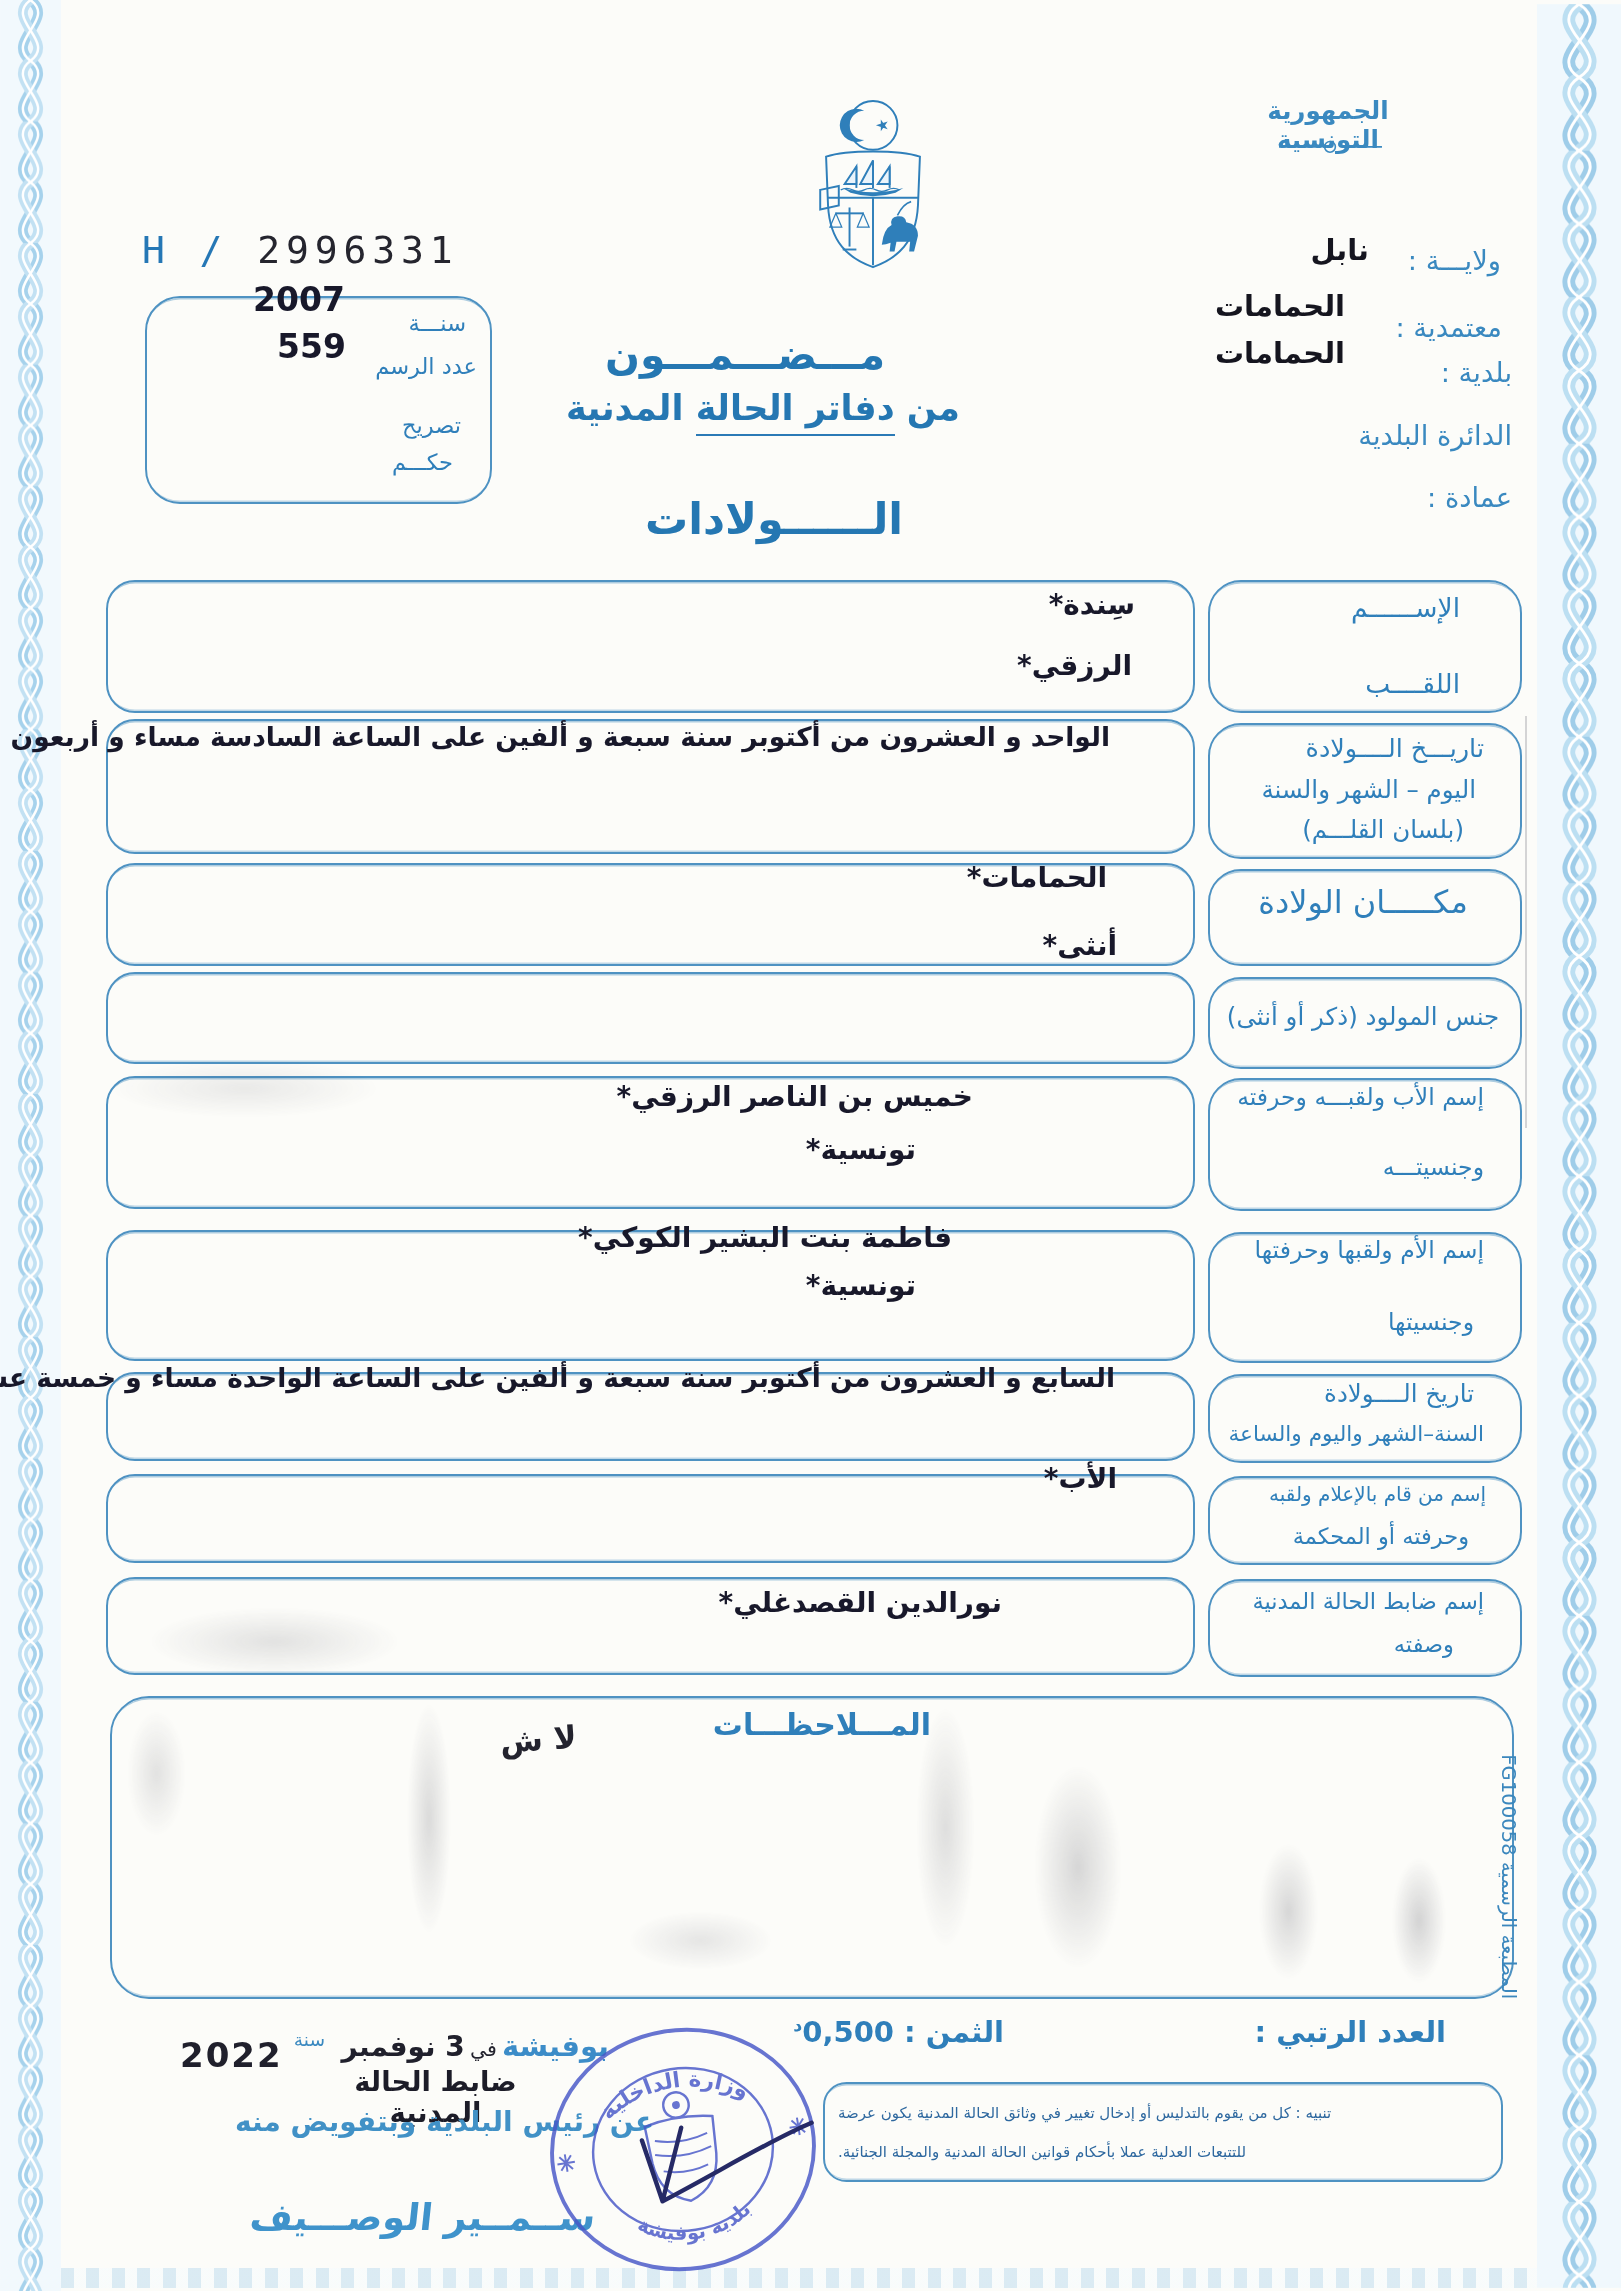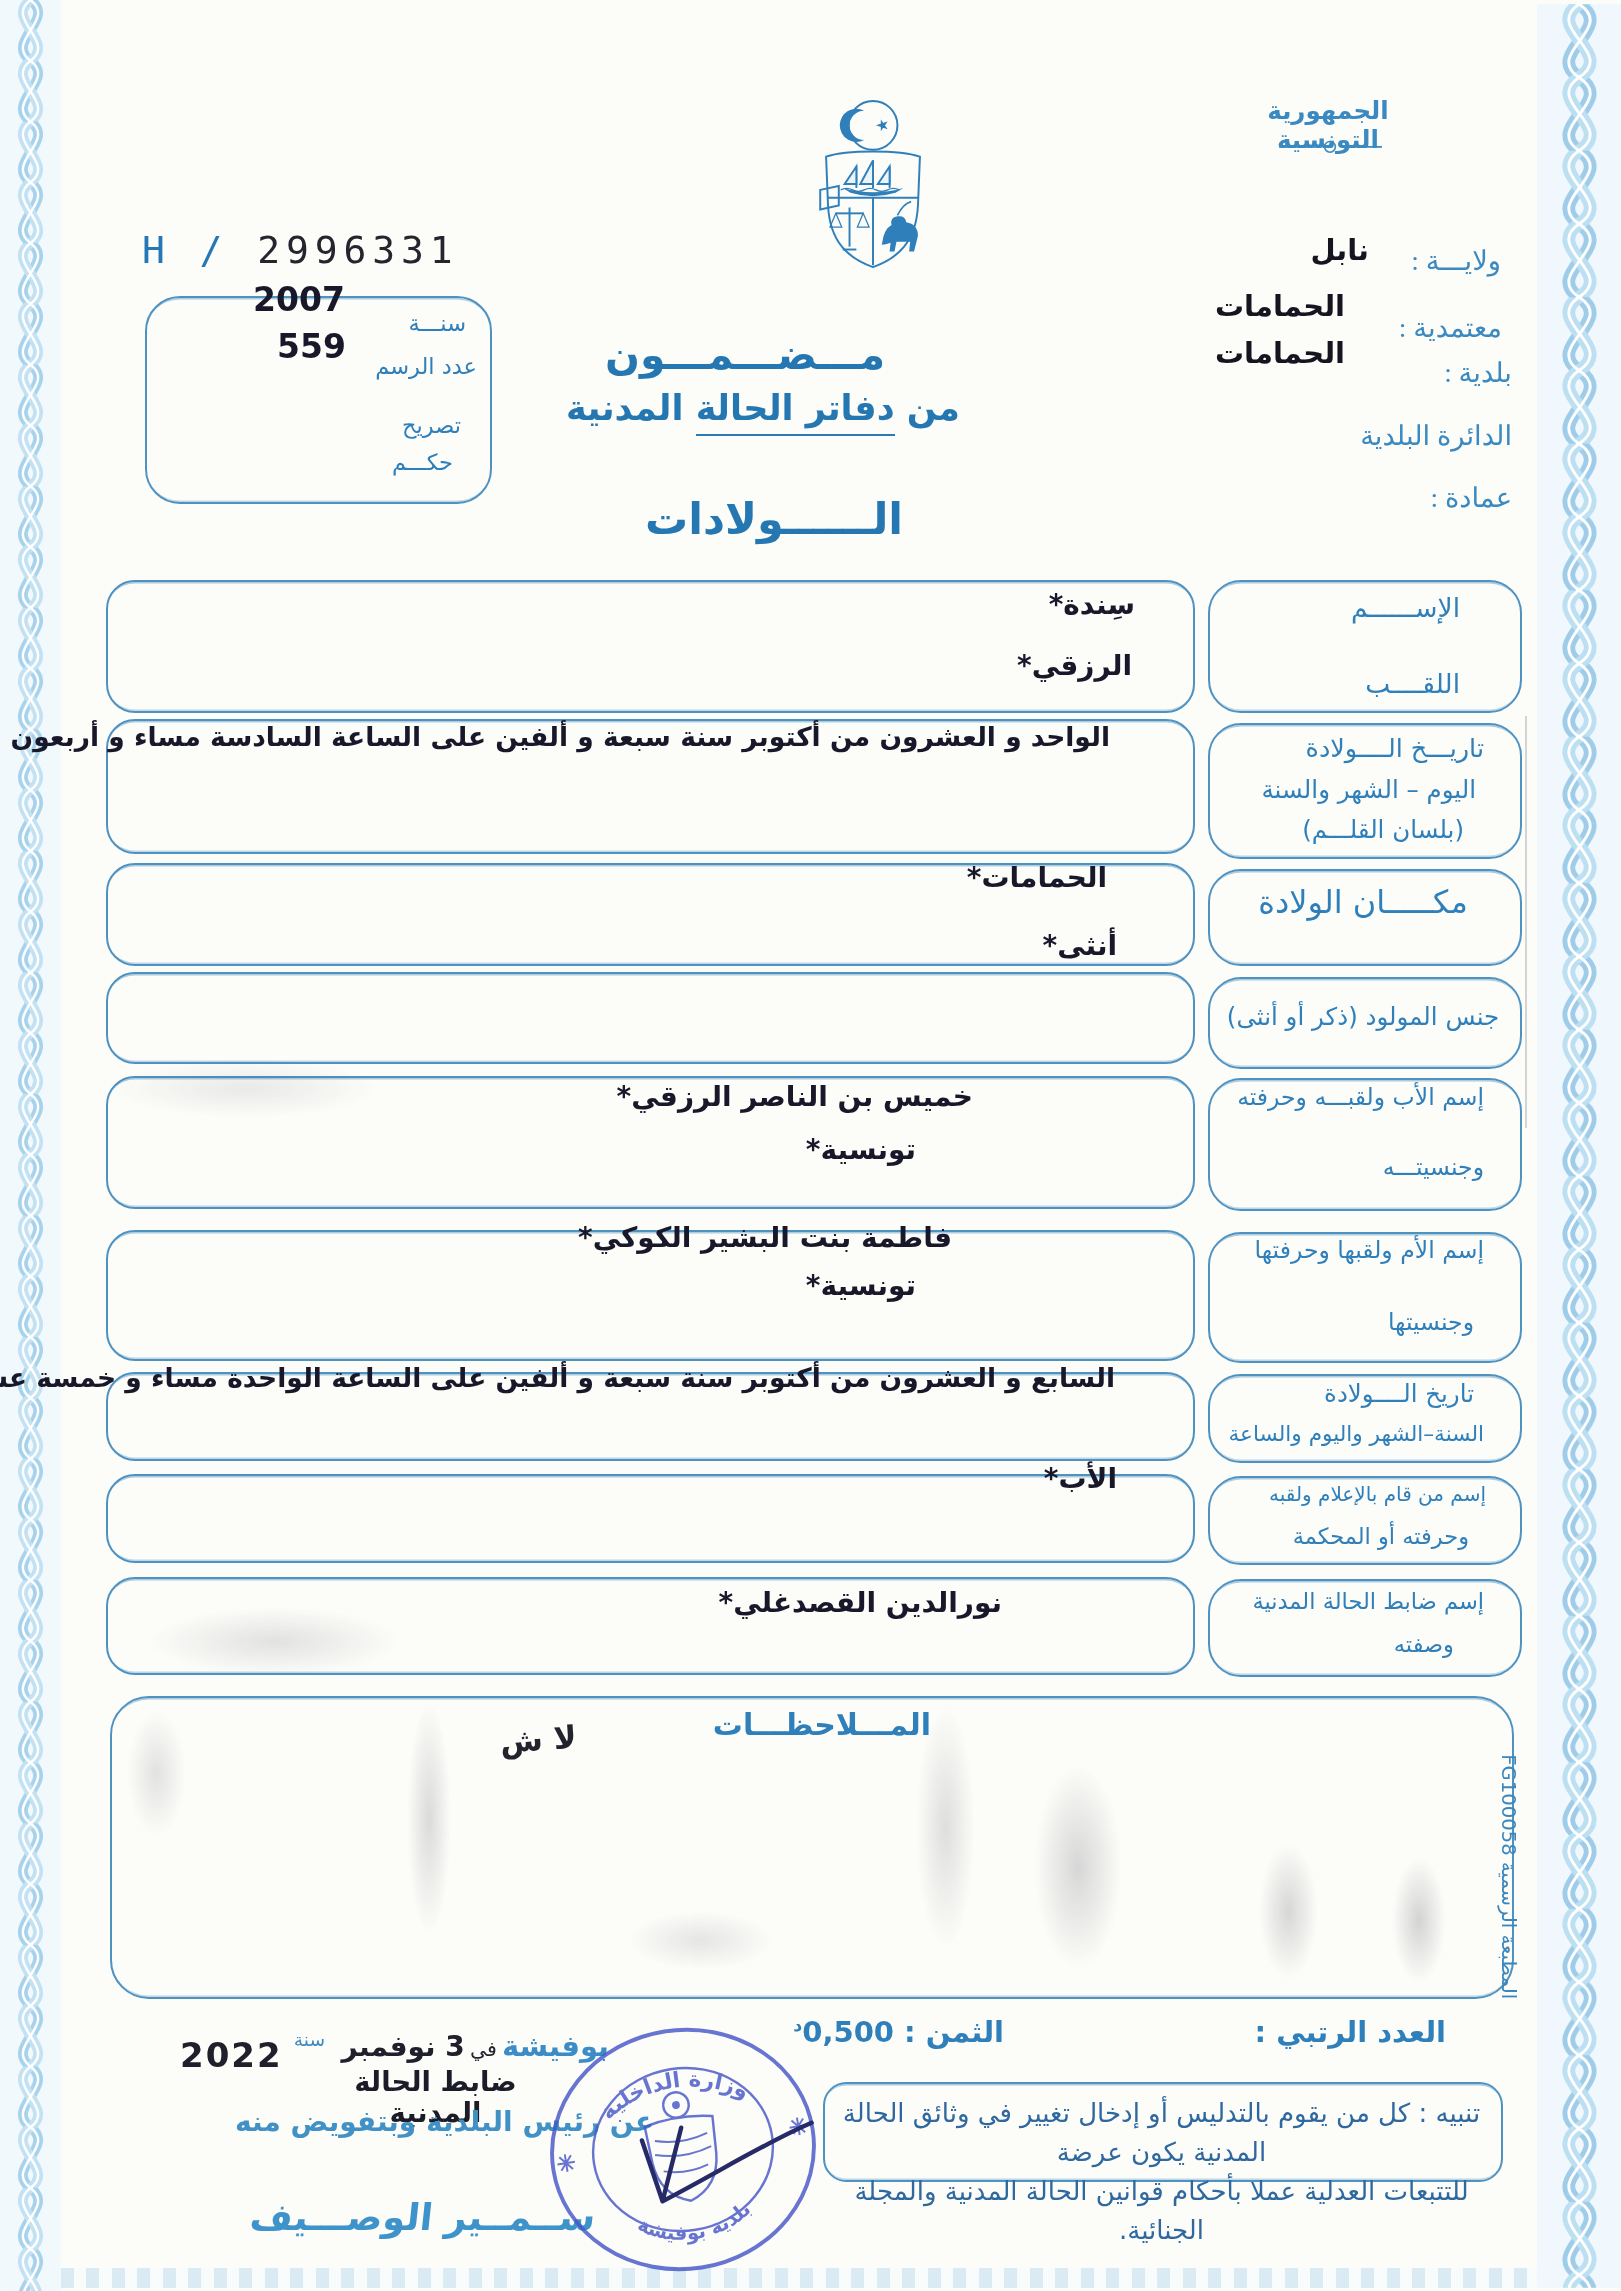--- a/index.html
+++ b/index.html
@@ -14,21 +14,21 @@
     box-shadow: inset 0 3.9px 0 -2.5px rgba(78,146,194,.45), inset 0 -3.9px 0 -2.5px rgba(78,146,194,.35);
   }
   .vbox { border-radius:29px; }
   .lbox { border-radius:33px; }
   .rbox { border-radius:35px; }
   .obox { border-radius:39px; border-width:2.9px; }
   .nbox { border-radius:23.5px; }
   .val { position:absolute; font-weight:bold; color:#18182a; font-size:28px; white-space:nowrap; }
   .flabel { position:absolute; color:#2f7fba; font-size:24.5px; white-space:nowrap; }
   .rlabel { position:absolute; color:#2f7fba; font-size:22.5px; white-space:nowrap; }
-  .hlabel { position:absolute; color:#3a89c0; font-size:27.4px; white-space:nowrap;font-family:Liberation Serif, serif; }
+  .hlabel { position:absolute; color:#3a89c0; font-size:27.4px; white-space:nowrap; }
   .hval { position:absolute; color:#15151f; font-weight:bold; font-size:29px; white-space:nowrap; }
   .title-line { position:absolute; text-align:center; color:#2577b2; font-weight:bold; white-space:nowrap; }
   .serial { font-family:"DejaVu Sans Mono", monospace; font-size:38px; letter-spacing:5.9px; white-space:nowrap; }
   .smudge { position:absolute; background:radial-gradient(ellipse at center, rgba(55,55,68,.38), rgba(55,55,68,0) 70%); filter:blur(1.5px); pointer-events:none; }
   .band { position:absolute; background:repeating-linear-gradient(90deg, rgba(151,200,232,.55) 0 12.7px, rgba(244,251,255,.7) 12.7px 25.5px); opacity:.6; }
   sup.dinar { font-size:17.6px; vertical-align:super; }
 </style>
 </head>
 <body>
 
@@ -182,21 +182,21 @@
   <div class="smudge" style="left:1259px;top:1843px;width:59px;height:137px;opacity:.5"></div>
   <div class="smudge" style="left:1392px;top:1857px;width:54px;height:127px;opacity:.55"></div>
   <div class="smudge" style="left:147px;top:1607px;width:255px;height:69px;opacity:.35"></div>
   <div class="smudge" style="left:108px;top:1059px;width:274px;height:59px;opacity:.25"></div>
   <div class="smudge" style="left:627px;top:1911px;width:147px;height:59px;opacity:.3"></div>
   <div class="abs" style="left:1525px;top:716px;width:2px;height:412px;background:rgba(120,120,128,.3)"></div>
 
   <span class="abs" style="right:175px;top:2015px;color:#2f7fba;font-weight:bold;font-size:29px;white-space:nowrap">العدد الرتبي :</span>
   <div class="abs" style="right:617px;top:2015px;color:#2f7fba;font-weight:bold;font-size:29px;white-space:nowrap"><span>الثمن : </span><span>0,500</span><sup class="dinar">د</sup></div>
   <div class="nbox" style="left:823px;top:2082px;width:676px;height:96px;border-width:2.5px"></div>
-  <div class="abs" style="left:838px;top:2094px;width:647px;text-align:center;color:#2e689f;font-size:26px;line-height:39px">
+  <div class="abs" style="left:838px;top:2094px;width:647px;text-align:left;color:#2e689f;font-size:15px;line-height:39px">
     <div>تنبيه : كل من يقوم بالتدليس أو إدخال تغيير في وثائق الحالة المدنية يكون عرضة</div>
     <div>للتتبعات العدلية عملا بأحكام قوانين الحالة المدنية والمجلة الجنائية.</div>
   </div>
 
   <span class="abs" style="right:1296px;top:2029px;color:#3a89c0;font-size:18.6px">سنة</span>
   <span class="abs" style="left:180px;top:2035px;font-size:34px;font-weight:bold;color:#20202c;letter-spacing:2px">2022</span>
   <div class="abs" style="right:1012px;top:2029px;white-space:nowrap">
     <span style="color:#3c8cc8;font-weight:bold;font-size:29px">بوفيشة</span>
     <span style="color:#23232e;font-size:20.6px">في</span>
     <span style="color:#20202c;font-weight:bold;font-size:28px">3 نوفمبر</span>

